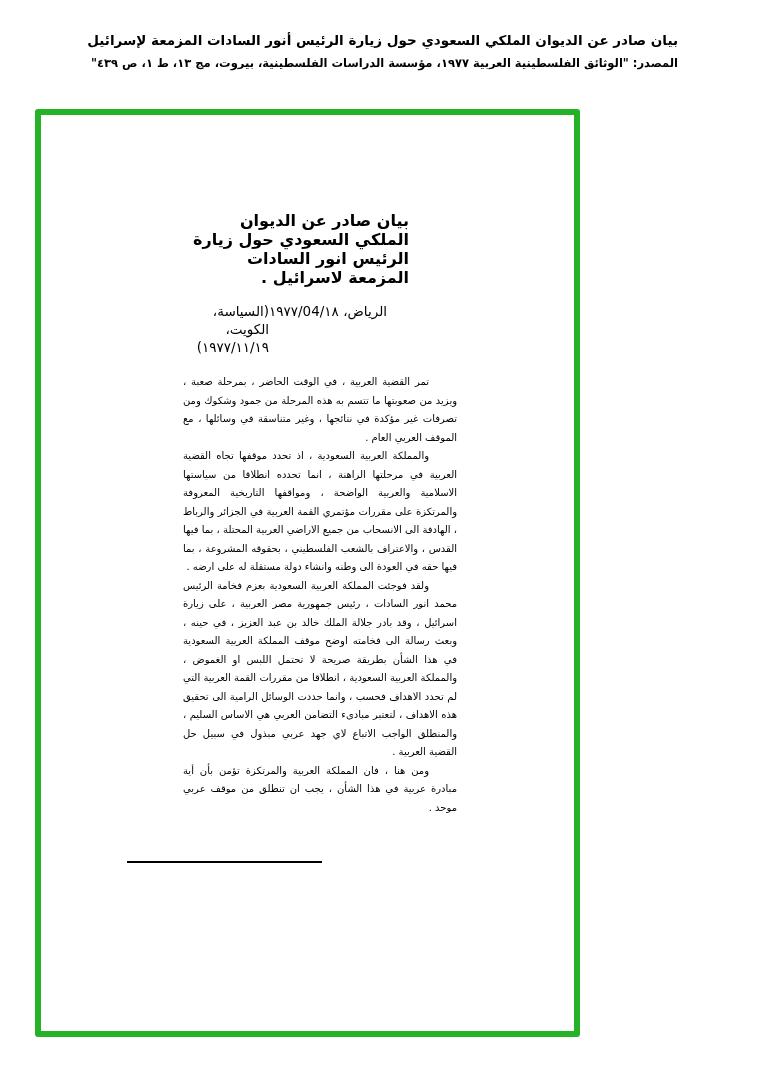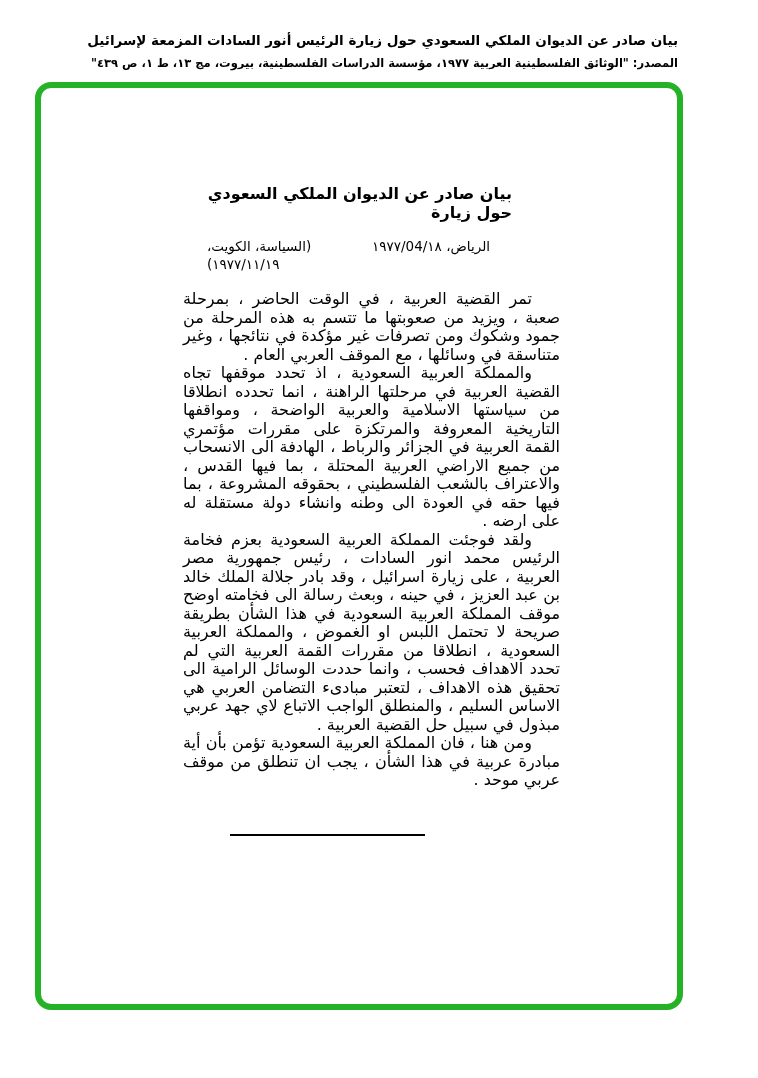--- a/index.html
+++ b/index.html
@@ -31,25 +31,25 @@
   .page-header .hdr-source {
     font-size: 11.5px;
     font-weight: bold;
     line-height: 17px;
     margin-top: 5px;
   }
 
   
   .document-frame {
     box-sizing: border-box;
-    margin: 10px 38px 0 35px;
-    width: 648px;
+    margin: 37px 38px 0 35px;
+    width: 545px;
     height: 928px;
     border: 6px solid #26b226;
-    border-radius: 16px;
+    border-radius: 3px;
     background: #ffffff;
   }
 
   
   .doc {
     direction: rtl;
     box-sizing: border-box;
     padding: 96px 117px 0 142px; 
   }
   .doc-title {
@@ -69,24 +69,24 @@
     margin-top: 15px;
     padding: 0 70px 0 24px;
     font-size: 13.5px;
     line-height: 18px;
   }
   .dateline .place-date {
     white-space: nowrap;
   }
   .dateline .attribution {
     width: 112px;
-    text-align: left;
+    text-align: right;
   }
   .body-text p {
-    font-size: 16px;
+    font-size: 10px;
     line-height: 18.5px;
     text-align: justify;
     text-indent: 28px;
     margin: 0;
   }
   .body-text p.first {
     margin-top: 17px;
   }
   .closing-rule {
     width: 195px;
@@ -102,30 +102,31 @@
 <header class="page-header">
   <div class="hdr-title">بيان صادر عن الديوان الملكي السعودي حول زيارة الرئيس أنور السادات المزمعة لإسرائيل</div>
   <div class="hdr-source">المصدر:  "الوثائق الفلسطينية العربية ١٩٧٧، مؤسسة الدراسات الفلسطينية، بيروت، مج ١٣، ط ١، ص ٤٣٩"</div>
 </header>
 
 <section class="document-frame" style="border-color: rgb(38, 178, 38);">
   <article class="doc">
 
     <div class="doc-title">
       <div>بيان صادر عن الديوان الملكي السعودي حول زيارة</div>
+      <div>الرئيس انور السادات المزمعة لاسرائيل .</div>
     </div>
 
     <div class="dateline">
       <span class="place-date">الرياض، ١٩٧٧/04/١٨</span>
       <span class="attribution">(السياسة، الكويت، ١٩٧٧/١١/١٩)</span>
     </div>
 
     <div class="body-text">
       <p class="first">تمر القضية العربية ، في الوقت الحاضر ، بمرحلة صعبة ، ويزيد من صعوبتها ما تتسم به هذه المرحلة من جمود وشكوك ومن تصرفات غير مؤكدة في نتائجها ، وغير متناسقة في وسائلها ، مع الموقف العربي العام .</p>
       <p>والمملكة العربية السعودية ، اذ تحدد موقفها تجاه القضية العربية في مرحلتها الراهنة ، انما تحدده انطلاقا من سياستها الاسلامية والعربية الواضحة ، ومواقفها التاريخية المعروفة والمرتكزة على مقررات مؤتمري القمة العربية في الجزائر والرباط ، الهادفة الى الانسحاب من جميع الاراضي العربية المحتلة ، بما فيها القدس ، والاعتراف بالشعب الفلسطيني ، بحقوقه المشروعة ، بما فيها حقه في العودة الى وطنه وانشاء دولة مستقلة له على ارضه .</p>
       <p>ولقد فوجئت المملكة العربية السعودية بعزم فخامة الرئيس محمد انور السادات ، رئيس جمهورية مصر العربية ، على زيارة اسرائيل ، وقد بادر جلالة الملك خالد بن عبد العزيز ، في حينه ، وبعث رسالة الى فخامته اوضح موقف المملكة العربية السعودية في هذا الشأن بطريقة صريحة لا تحتمل اللبس او الغموض ، والمملكة العربية السعودية ، انطلاقا من مقررات القمة العربية التي لم تحدد الاهداف فحسب ، وانما حددت الوسائل الرامية الى تحقيق هذه الاهداف ، لتعتبر مبادىء التضامن العربي هي الاساس السليم ، والمنطلق الواجب الاتباع لاي جهد عربي مبذول في سبيل حل القضية العربية .</p>
-      <p>ومن هنا ، فان المملكة العربية السعودية تؤمن بأن أية مبادرة عربية في هذا الشأن ، يجب ان تنطلق من موقف عربي موحد .</p>
+      <p>ومن هنا ، فان المملكة العربية والمرتكزة تؤمن بأن أية مبادرة عربية في هذا الشأن ، يجب ان تنطلق من موقف عربي موحد .</p>
     </div>
 
     <hr class="closing-rule">
 
   </article>
 </section>
 
 </body></html>

